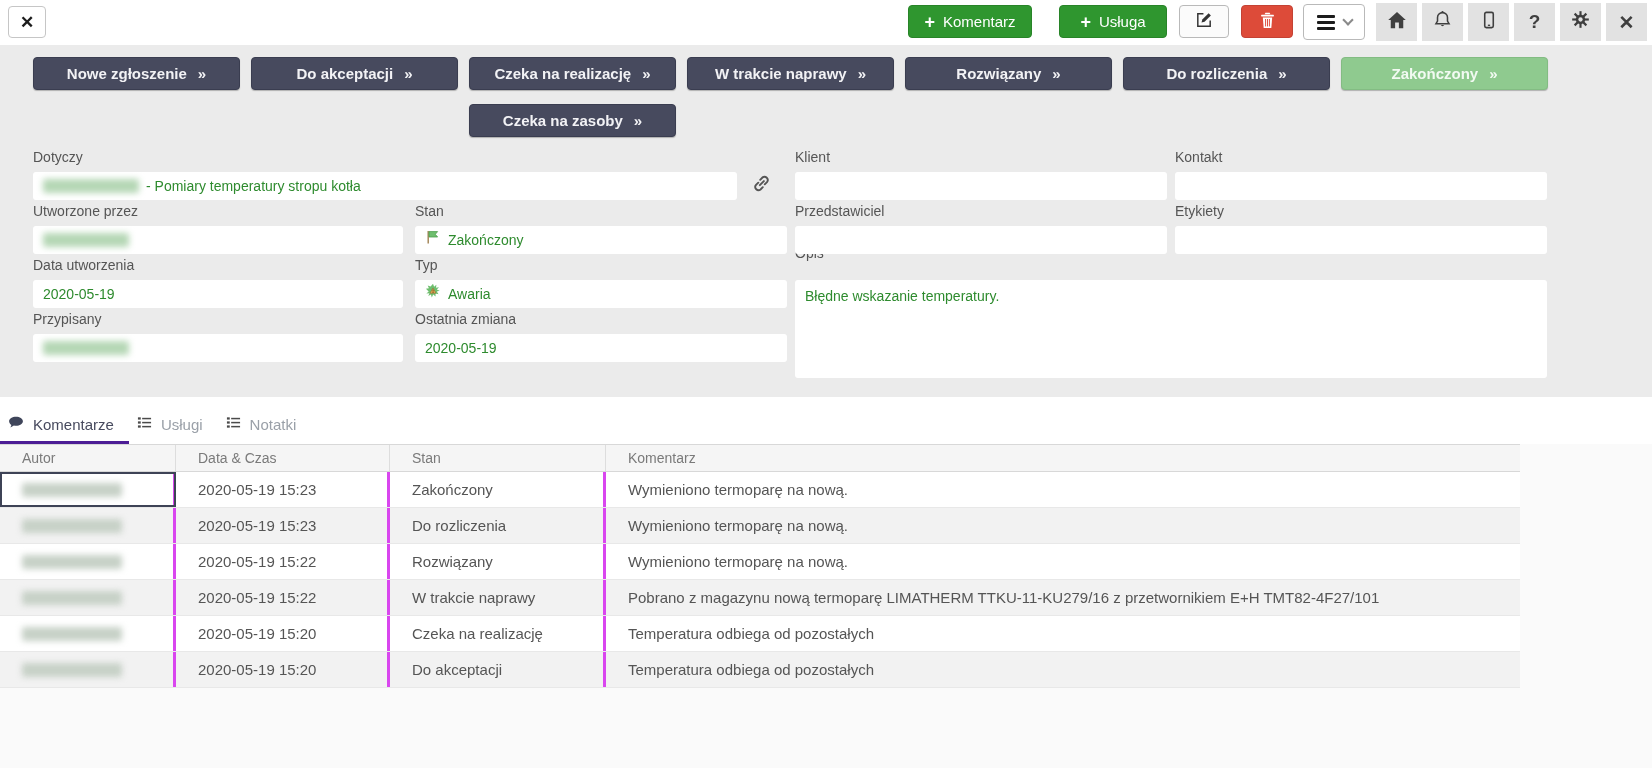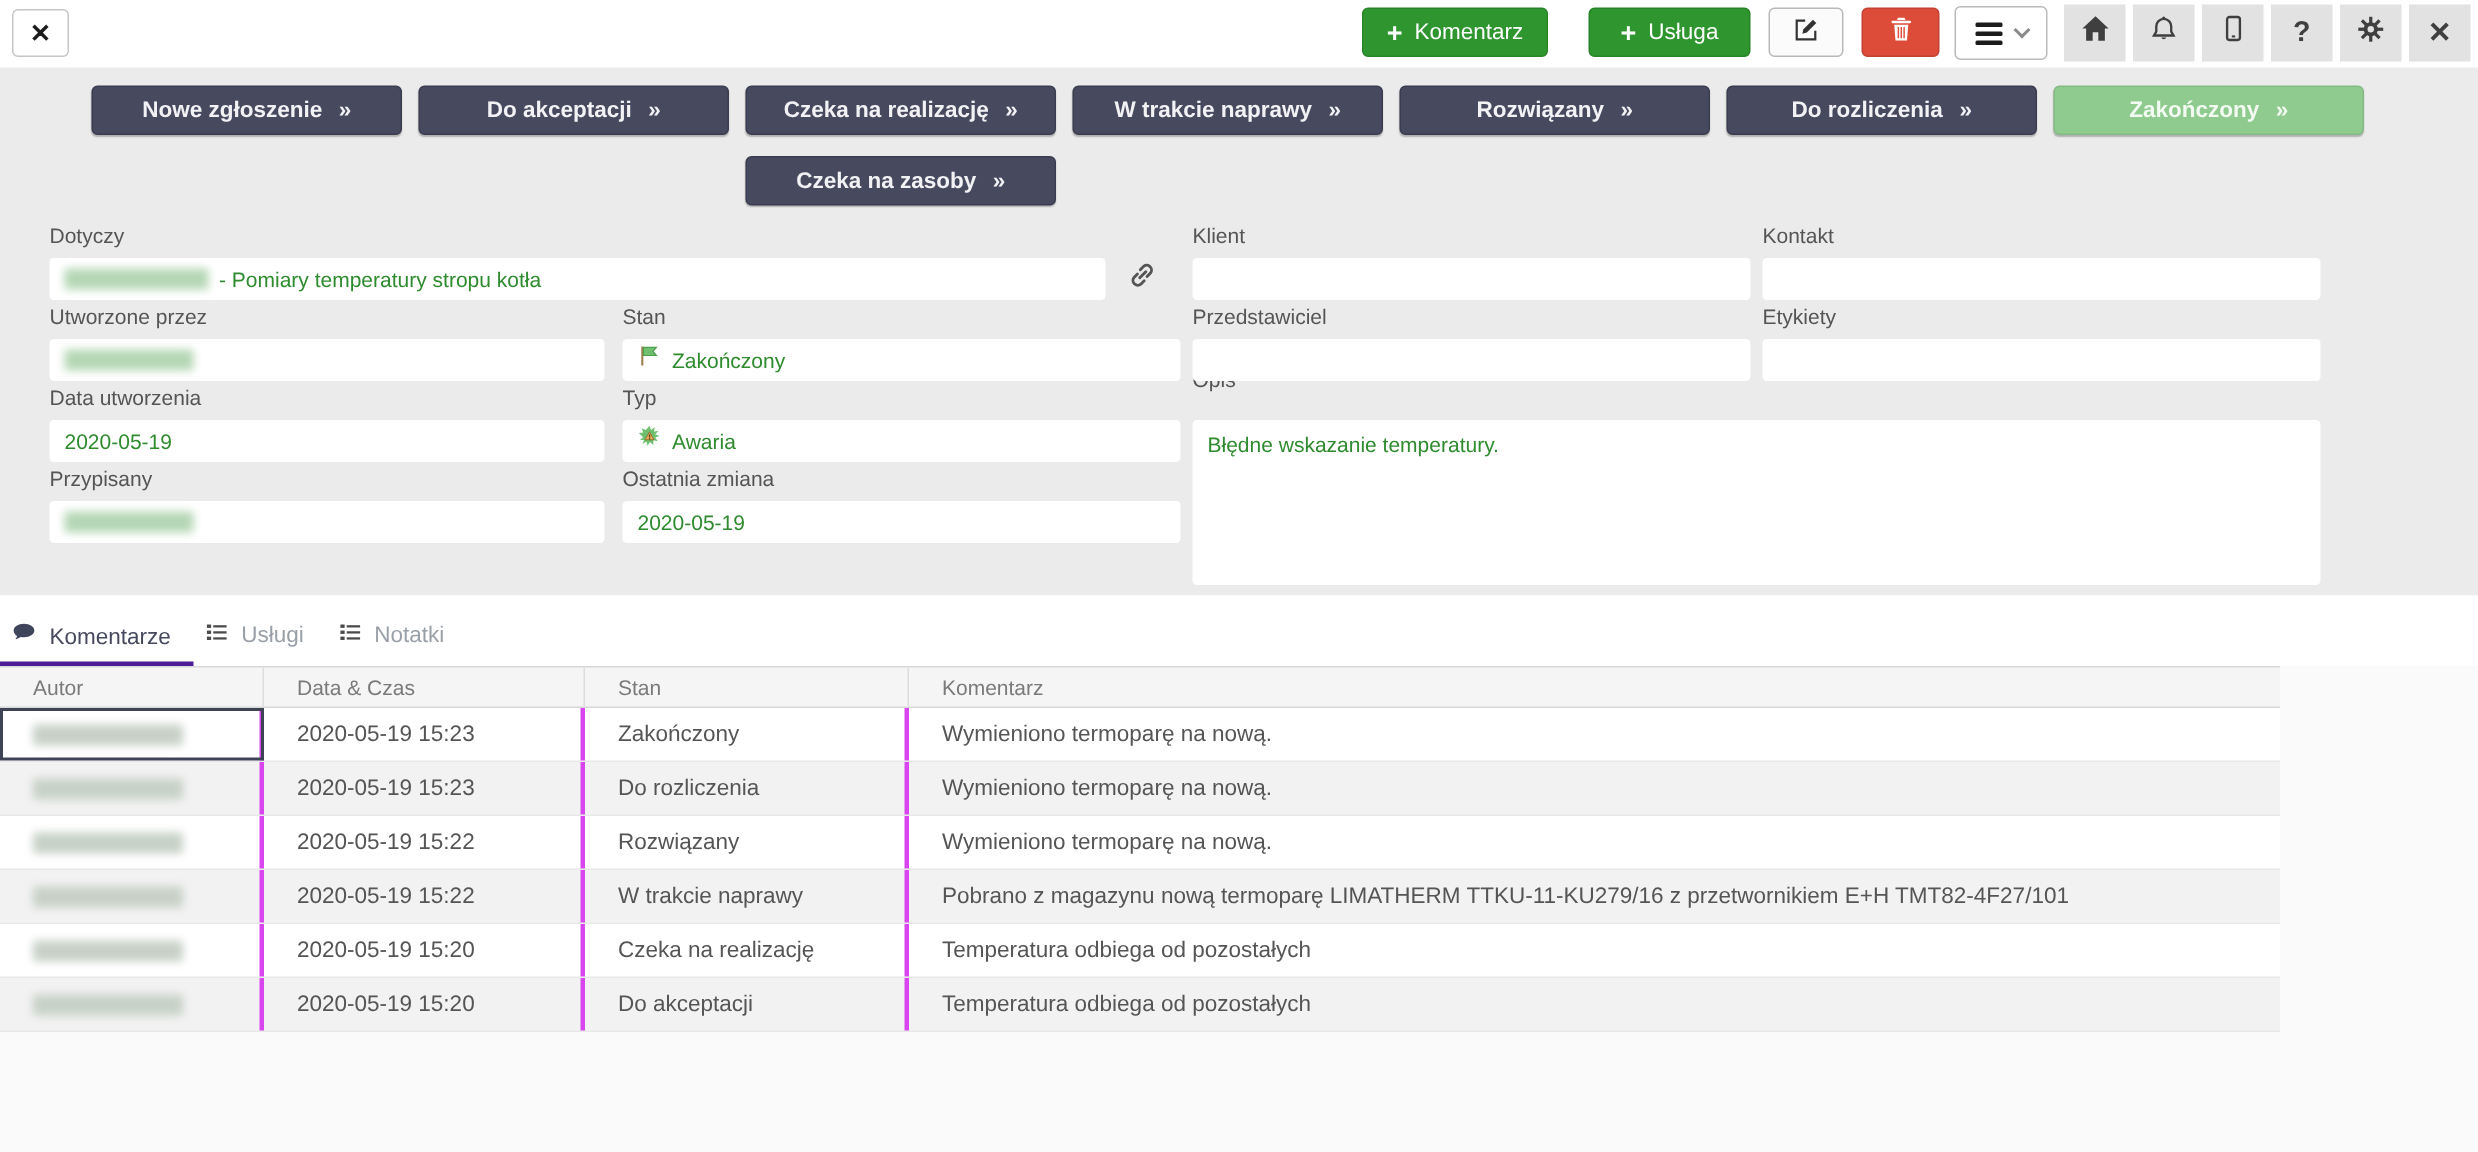--- a/index.html
+++ b/index.html
@@ -43,34 +43,34 @@
   }
   .sq-home{left:1376px} .sq-bell{left:1422px} .sq-mobile{left:1468px}
   .sq-help{left:1514px} .sq-gear{left:1560px} .sq-close{left:1606px}
   
   .graybg { position:absolute; top:45px; left:0; width:1652px; height:352px; background:#ebebeb; }
   .wf {
     position:absolute; height:33px; width:207px; border-radius:4px;
     background:#474a5e; border:1px solid #3a3d50; color:#f2f2f5;
     font-weight:bold; font-size:15px;
     display:flex; align-items:center; justify-content:center; gap:11px;
-    box-shadow:0 1px 1px rgba(0,0,0,.25); cursor:pointer; white-space:nowrap;margin-left:28px;
+    box-shadow:0 1px 1px rgba(0,0,0,.25); cursor:pointer; white-space:nowrap;
   }
   .wf .arr { font-weight:bold; }
   .wf.done { background:#8fca8f; border-color:#83bc83; color:#f2faf2; }
   .wf1-0{left:33px;top:12px} .wf1-1{left:251px;top:12px} .wf1-2{left:469px;top:12px}
   .wf1-3{left:687px;top:12px} .wf1-4{left:905px;top:12px} .wf1-5{left:1123px;top:12px}
   .wf1-6{left:1341px;top:12px} .wf2-0{left:469px;top:59px}
   .flabel { position:absolute; color:#555; font-size:14px; }
   .fld {
     position:absolute; background:#fff; border-radius:3px; height:28px;
     line-height:26px; padding:0 10px; font-size:14px; color:#2e8b2e;
     white-space:nowrap; overflow:hidden; display:flex; align-items:center; gap:7px;
   }
-  .opis { height:110px; line-height:20px; align-items:flex-start; padding-top:6px; display:block; }
+  .opis { height:98px; line-height:20px; align-items:flex-start; padding-top:6px; display:block; }
   .blur-chip { display:inline-block; height:14px; width:96px; border-radius:2px; background:#b5d7b5; filter:blur(3px); flex:none; }
   .blur-chip.name { width:86px; }
   .blur-chip.gray { background:#c7d1c7; width:100px; }
   .link-ic { position:absolute; left:752px; top:129px; cursor:pointer; }
   
   .l-dotyczy{left:33px;top:104px} .l-klient{left:795px;top:104px} .l-kontakt{left:1175px;top:104px}
   .l-utw{left:33px;top:158px} .l-stan{left:415px;top:158px} .l-przed{left:795px;top:158px} .l-ety{left:1175px;top:158px}
   .l-data{left:33px;top:212px} .l-typ{left:415px;top:212px} .l-opis{left:795px;top:200px}
   .l-przyp{left:33px;top:266px} .l-ost{left:415px;top:266px}
   .f-dotyczy{left:33px;top:127px;width:704px}

